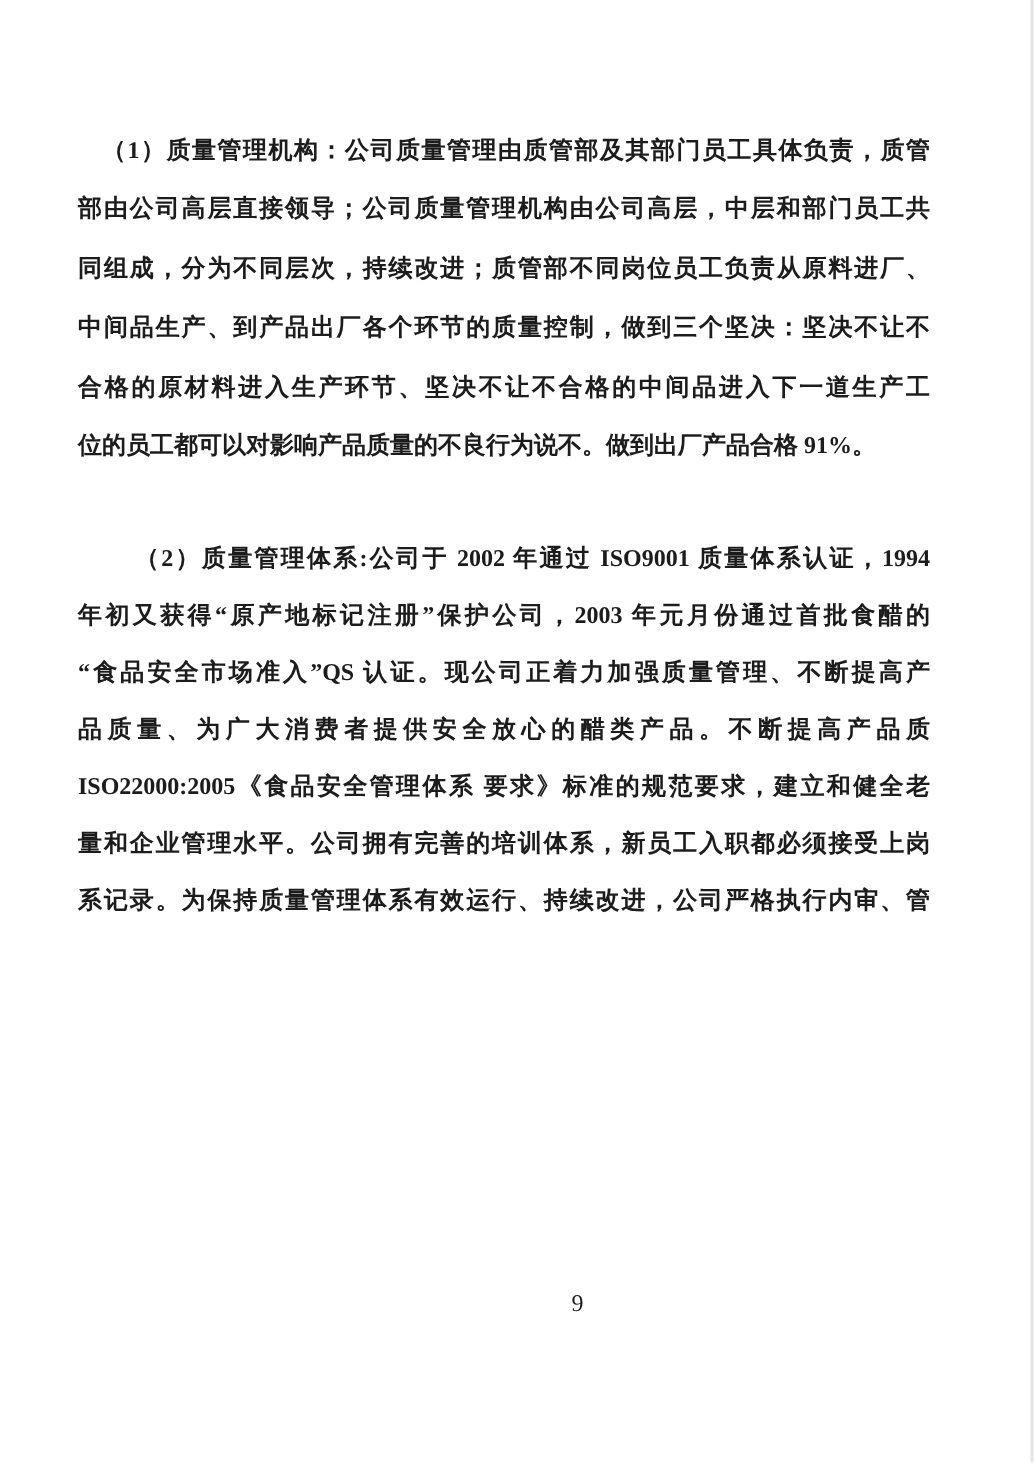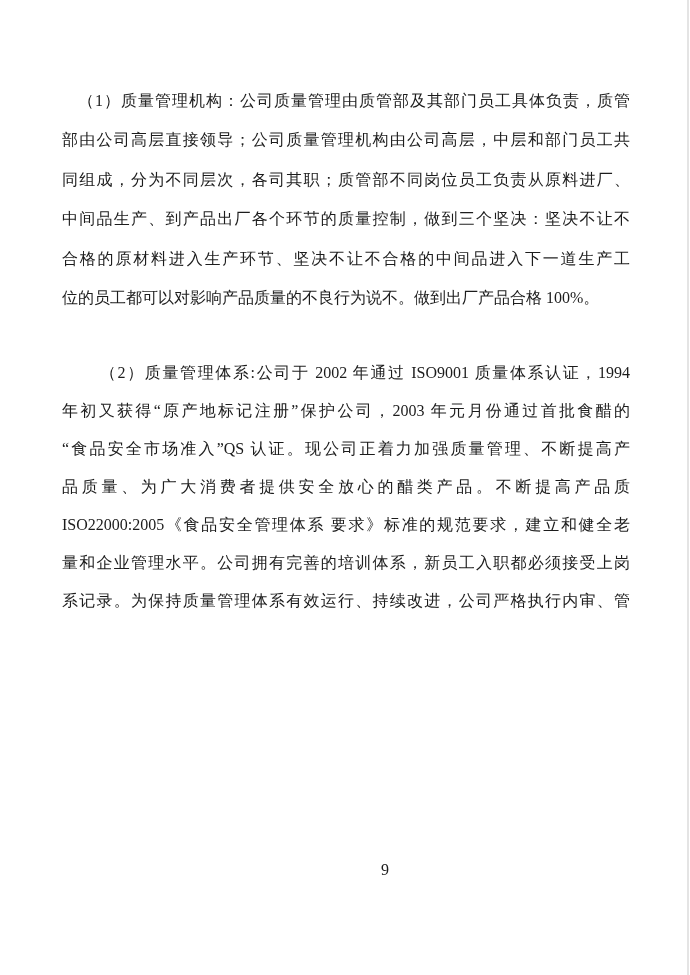--- a/index.html
+++ b/index.html
@@ -12,22 +12,23 @@
     width: 690px;
     height: 975px;
     background: #ffffff;
     overflow: hidden;
     color: #1c1c1c;
     font-family: "Liberation Serif", "DejaVu Serif", serif;
     font-size: 16px;
   }
   .para {
     position: absolute;
-    left: 62px;
+    left: 52px;
     width: 568px;
+    font-weight: bold;
   }
   .para1 { top: 81px; }
   .para1 .line { height: 39.4px; line-height: 39.4px; }
   .para2 { top: 354px; }
   .para2 .line { height: 38px; line-height: 38px; }
   .line {
     white-space: normal;
     overflow: visible;
   }
   .jline {
@@ -59,24 +60,24 @@
   }
 </style>
 </head>
 <body>
 
 <div class="page">
 
   <div class="para para1">
     <div class="line jline indent1">（1）质量管理机构：公司质量管理由质管部及其部门员工具体负责，质管</div>
     <div class="line jline">部由公司高层直接领导；公司质量管理机构由公司高层，中层和部门员工共</div>
-    <div class="line jline">同组成，分为不同层次，各司其职；质管部不同岗位员工负责从原料进厂、</div>
+    <div class="line jline">同组成，分为不同层次，持续改进；质管部不同岗位员工负责从原料进厂、</div>
     <div class="line jline">中间品生产、到产品出厂各个环节的质量控制，做到三个坚决：坚决不让不</div>
     <div class="line jline">合格的原材料进入生产环节、坚决不让不合格的中间品进入下一道生产工</div>
-    <div class="line lastline">位的员工都可以对影响产品质量的不良行为说不。做到出厂产品合格 100%。</div>
+    <div class="line lastline">位的员工都可以对影响产品质量的不良行为说不。做到出厂产品合格 91%。</div>
   </div>
 
   <div class="para para2">
     <div class="line jline indent2">（2）质量管理体系:公司于 2002 年通过 ISO9001 质量体系认证，1994</div>
     <div class="line jline">年初又获得“原产地标记注册”保护公司，2003 年元月份通过首批食醋的</div>
     <div class="line jline">“食品安全市场准入”QS 认证。现公司正着力加强质量管理、不断提高产</div>
     <div class="line jline">品质量、为广大消费者提供安全放心的醋类产品。不断提高产品质</div>
     <div class="line jline">ISO22000:2005《食品安全管理体系 要求》标准的规范要求，建立和健全老</div>
     <div class="line jline">量和企业管理水平。公司拥有完善的培训体系，新员工入职都必须接受上岗</div>
     <div class="line jline">系记录。为保持质量管理体系有效运行、持续改进，公司严格执行内审、管</div>

